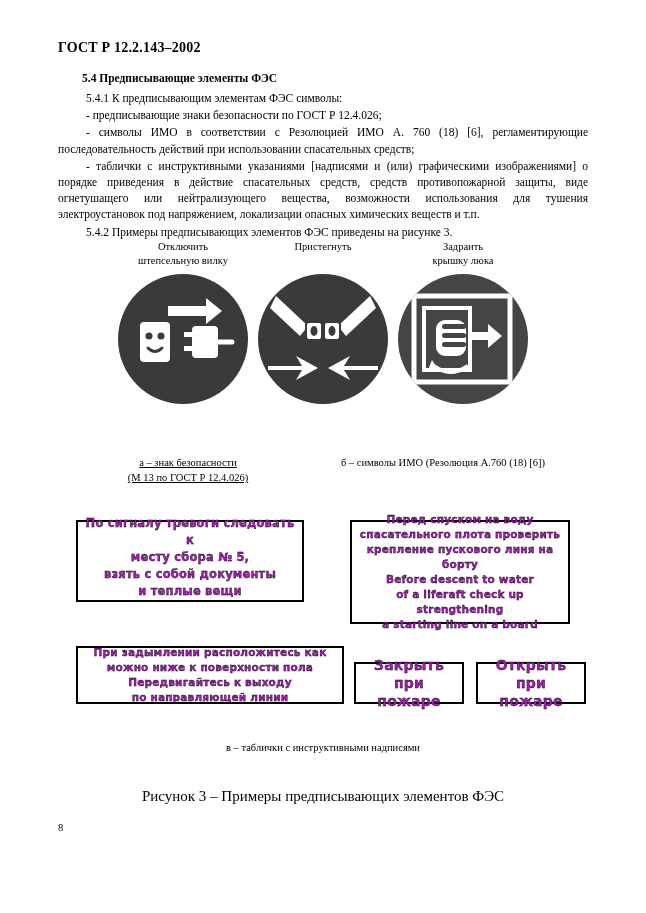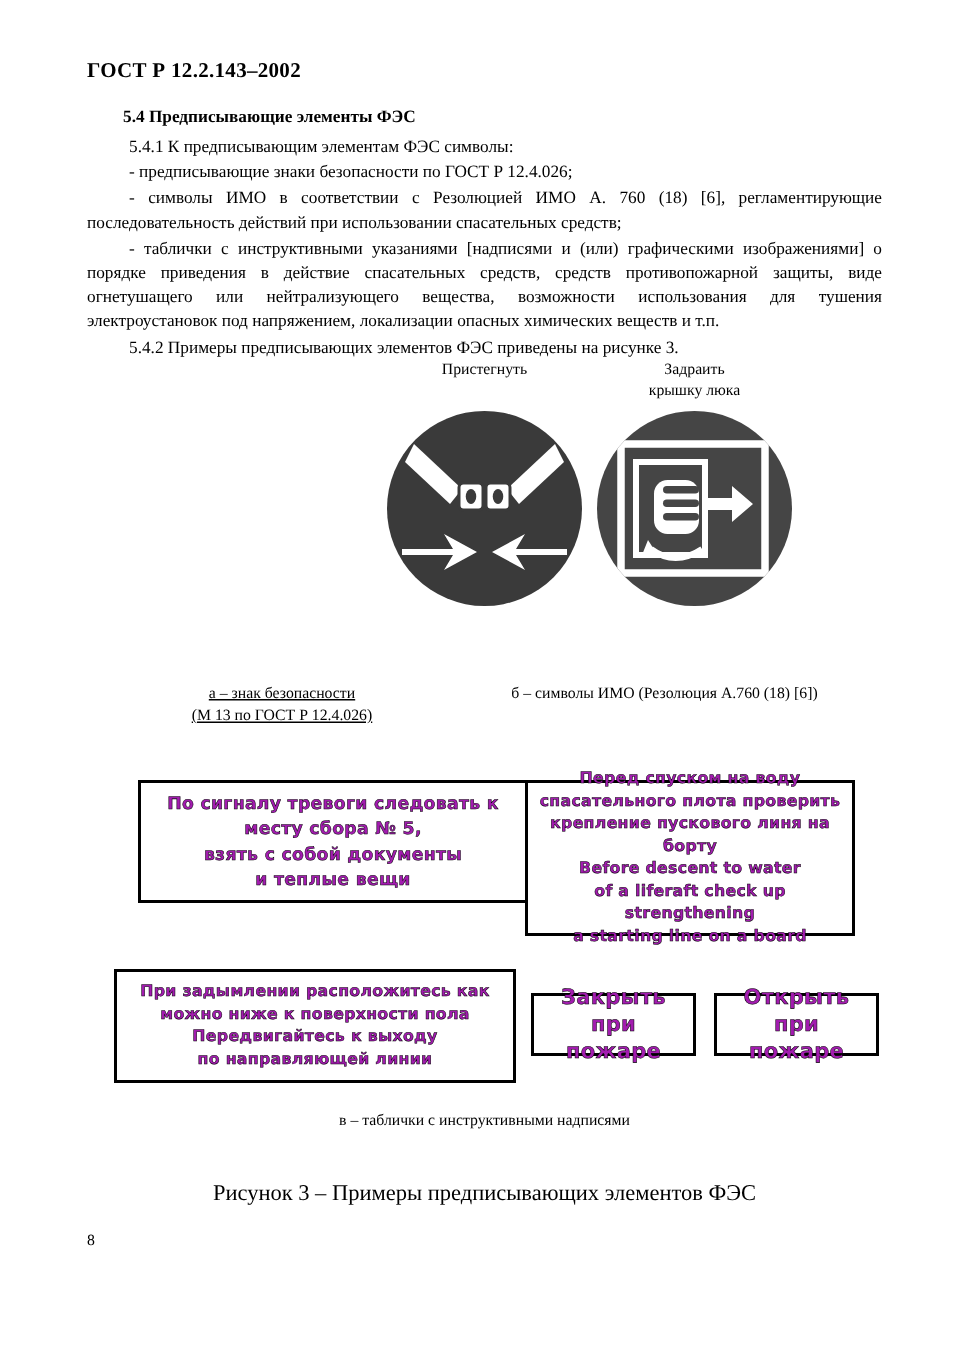--- a/index.html
+++ b/index.html
@@ -155,20 +155,43 @@
     <div class="sec-title">5.4 Предписывающие элементы ФЭС</div>
     <p class="para ind">5.4.1 К предписывающим элементам ФЭС символы:</p>
     <p class="para ind">- предписывающие знаки безопасности по ГОСТ Р 12.4.026;</p>
     <p class="para ind">- символы ИМО в соответствии с Резолюцией ИМО А. 760 (18) [6], регламентирующие последовательность действий при использовании спасательных средств;</p>
     <p class="para ind">- таблички с инструктивными указаниями [надписями и (или) графическими изображениями] о порядке приведения в действие спасательных средств, средств противопожарной защиты, виде огнетушащего или нейтрализующего вещества, возможности использования для тушения электроустановок под напряжением, локализации опасных химических веществ и т.п.</p>
     <p class="para ind">5.4.2 Примеры предписывающих элементов ФЭС приведены на рисунке 3.</p>
   </div>
 
   <div class="figrow">
 
+    <div class="figcell" style="left:40px; top:0; width:170px;">
+      <div class="cap-lines">
+        <div>Отключить</div>
+        <div>штепсельную вилку</div>
+      </div>
+      <div class="disc">
+        <svg width="130" height="130" viewBox="0 0 130 130">
+
+          <rect x="22" y="48" width="30" height="40" rx="4" fill="#ffffff"></rect>
+          <circle cx="31" cy="62" r="3.5" fill="#3a3a3a"></circle>
+          <circle cx="43" cy="62" r="3.5" fill="#3a3a3a"></circle>
+          <path d="M30 74 q7 7 14 0" stroke="#3a3a3a" stroke-width="3" fill="none" stroke-linecap="round"></path>
+
+          <rect x="74" y="52" width="26" height="32" rx="4" fill="#ffffff"></rect>
+          <rect x="66" y="58" width="10" height="5" fill="#ffffff"></rect>
+          <rect x="66" y="72" width="10" height="5" fill="#ffffff"></rect>
+
+          <path d="M100 68 h14" stroke="#ffffff" stroke-width="5" fill="none" stroke-linecap="round"></path>
+
+          <path d="M50 32 h38 v-8 l16 13 -16 13 v-8 h-38 z" fill="#ffffff"></path>
+        </svg>
+      </div>
+    </div>
 
     <div class="figcell" style="left:180px; top:0; width:170px;">
       <div class="cap-lines">
         <div>Пристегнуть</div>
       </div>
       <div class="disc">
         <svg width="130" height="130" viewBox="0 0 130 130">
 
           <path d="M18 22 L50 52 L42 62 L12 34 Z" fill="#ffffff"></path>
           <path d="M112 22 L80 52 L88 62 L118 34 Z" fill="#ffffff"></path>
@@ -211,41 +234,41 @@
     <div class="fig-sub" style="left:40px; top:215px; width:180px;text-decoration:underline;">
       <div>а – знак безопасности</div>
       <div>(М 13 по ГОСТ Р 12.4.026)</div>
     </div>
 
     <div class="fig-sub" style="left:240px; top:215px; width:290px;">б – символы ИМО (Резолюция А.760 (18) [6])</div>
   </div>
 
   <div class="signs">
 
-    <div class="plate" style="left:34px; top:0; width:260px; height:82px;">
+    <div class="plate" style="left:18px; top:0; width:228px; height:82px;align-items:flex-end;">
       <div class="inner">
         <div class="line">По сигналу тревоги следовать к</div>
         <div class="line">месту сбора № 5,</div>
         <div class="line">взять с собой документы</div>
         <div class="line">и теплые вещи</div>
       </div>
     </div>
 
     <div class="plate small" style="left:292px; top:0; width:220px; height:104px;">
       <div class="inner">
         <div class="line">Перед спуском на воду</div>
         <div class="line">спасательного плота проверить</div>
         <div class="line">крепление пускового линя на борту</div>
         <div class="line">Before descent to water</div>
         <div class="line">of a liferaft check up strengthening</div>
         <div class="line">a starting line on a board</div>
       </div>
     </div>
 
-    <div class="plate small" style="left:18px; top:126px; width:268px; height:76px;">
+    <div class="plate small" style="left:18px; top:126px; width:268px; height:58px;">
       <div class="inner">
         <div class="line">При задымлении расположитесь как</div>
         <div class="line">можно ниже к поверхности пола</div>
         <div class="line">Передвигайтесь к выходу</div>
         <div class="line">по направляющей линии</div>
       </div>
     </div>
 
     <div class="plate tiny" style="left:296px; top:142px; width:110px; height:42px;">
       <div class="inner">

